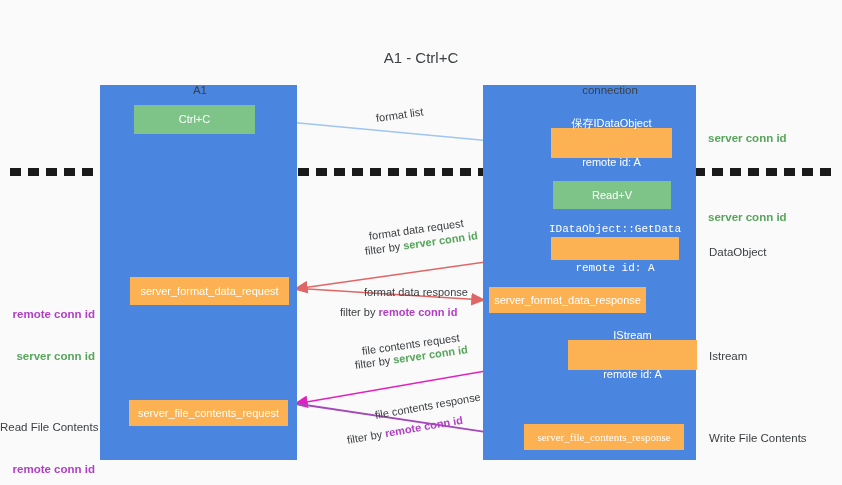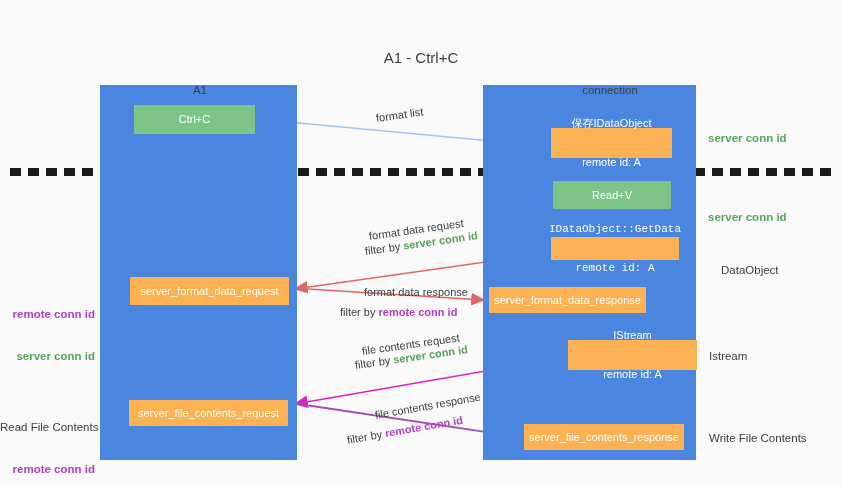--- a/index.html
+++ b/index.html
@@ -70,32 +70,32 @@
   .node.orange { background: #fcb152; }
 
   #n-ctrlc { left: 134px; top: 105px; width: 121px; height: 29px; }
   #n-saveido { left: 551px; top: 128px; width: 121px; height: 30px; }
   #n-ctrlv { left: 553px; top: 181px; width: 118px; height: 28px; }
   #n-getdata { left: 551px; top: 237px; width: 128px; height: 23px; font-family: Liberation Mono, monospace; }
   #n-sfdreq { left: 130px; top: 277px; width: 159px; height: 28px; }
   #n-sfdresp { left: 489px; top: 287px; width: 157px; height: 26px; }
   #n-istream { left: 568px; top: 340px; width: 129px; height: 30px; }
   #n-sfcreq { left: 129px; top: 400px; width: 159px; height: 26px; }
-  #n-sfcresp { left: 524px; top: 424px; width: 160px; height: 26px; }
+  #n-sfcresp { left: 524px; top: 424px; width: 160px; height: 26px; font-family: Liberation Serif, serif; }
 
   
   .right-note {
     font-size: 11.5px;
     color: #3c4043;
     white-space: pre;
   }
   .right-note.green-txt { color: #58a55c; font-weight: bold; }
   #rn-serverconn1 { left: 708px; top: 132px; }
   #rn-serverconn2 { left: 708px; top: 211px; }
-  #rn-dataobject { left: 709px; top: 264px; margin-left: 12px; }
+  #rn-dataobject { left: 709px; top: 246px; }
   #rn-istream { left: 709px; top: 350px; }
   #rn-writefile { left: 709px; top: 432px; }
 
   
   .left-note {
     font-size: 11.5px;
     color: #3c4043;
     white-space: pre;
     text-align: right;
   }

